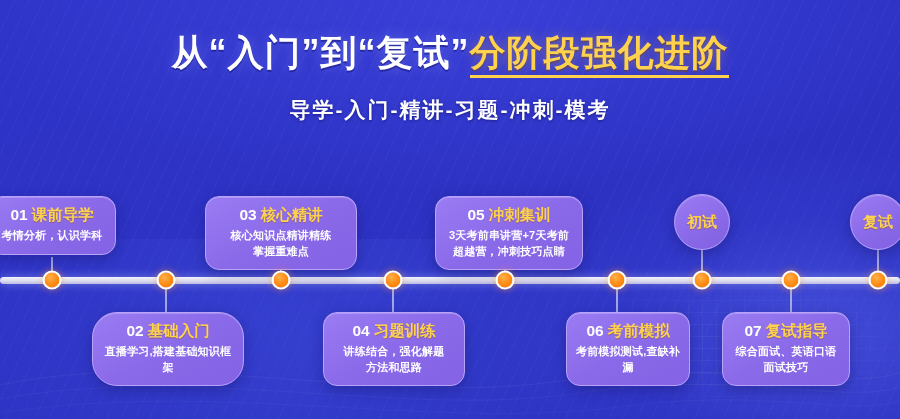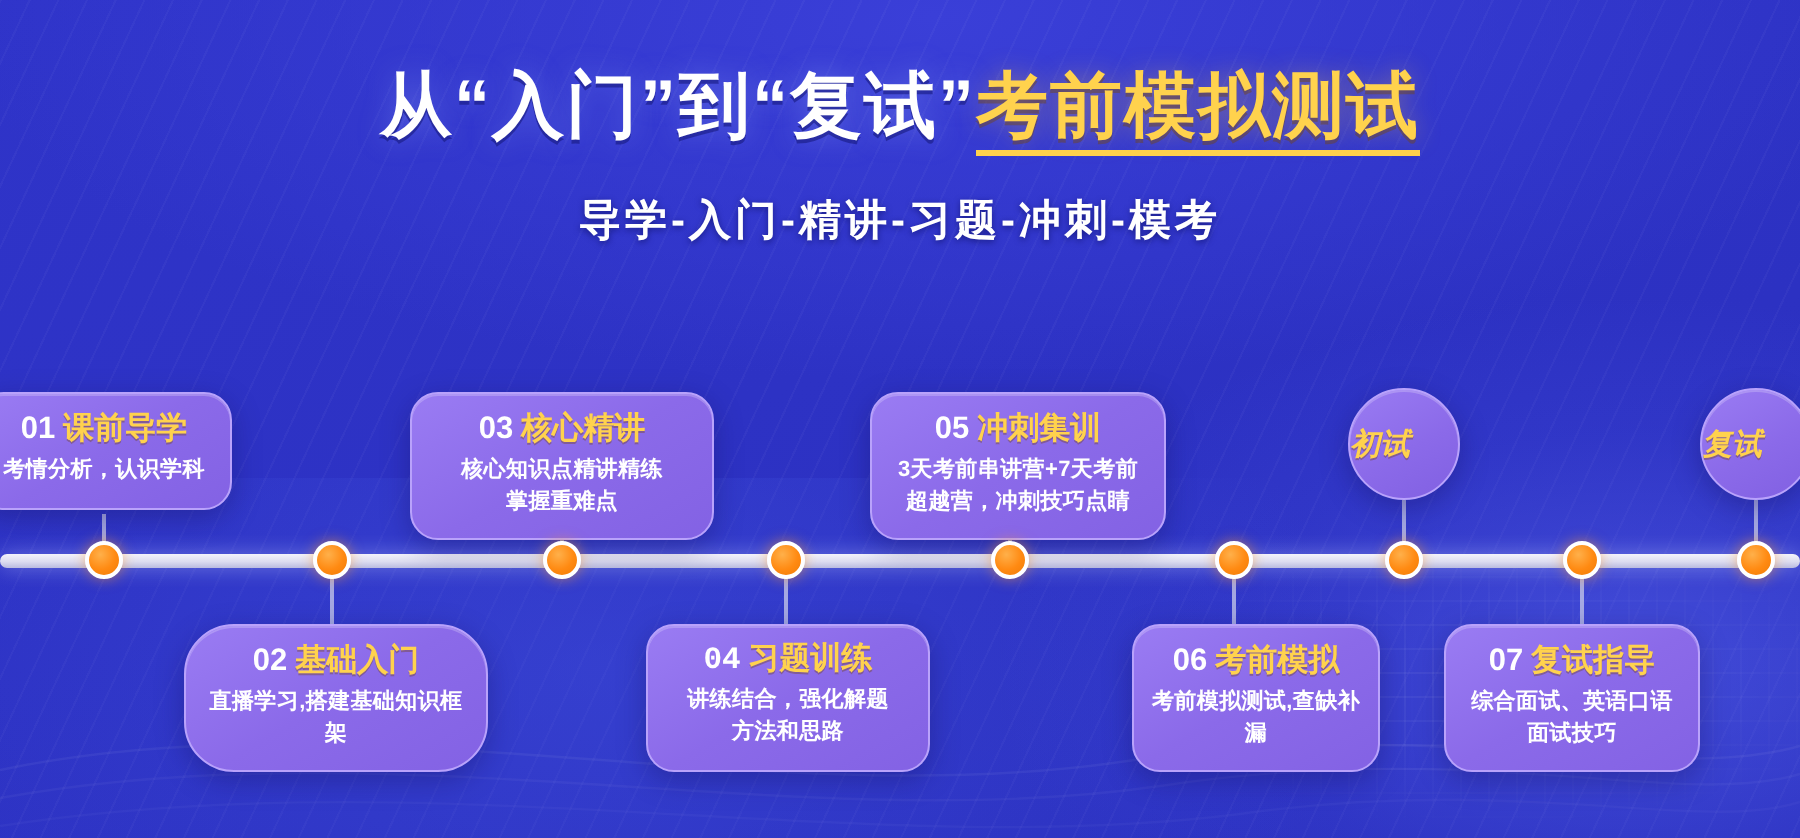--- a/index.html
+++ b/index.html
@@ -119,21 +119,21 @@
     font-weight:bold; white-space:pre-line; letter-spacing:.2px;
   }
 
   
   .badge {
     position:absolute; z-index:4;
     width:56px; height:56px; border-radius:50%;
     background:linear-gradient(150deg,#9a7cf3 0%, #8b6ae9 55%, #8160e2 100%);
     border:1.5px solid #b9a2fb;
     box-shadow:0 4px 14px rgba(20,15,90,.35), inset 0 1px 0 rgba(255,255,255,.22);
-    display:flex; align-items:center; justify-content:flex-start;font-style:italic;
+    display:flex; align-items:center; justify-content:center;
   }
   .badge span {
     font-size:15px; font-weight:bold; color:#ffd24d;
     text-shadow:0 1px 0 rgba(110,60,0,.35);
   }
 </style>
 </head>
 <body>
 
 <div id="stage">
@@ -144,21 +144,21 @@
 
   <svg class="wave" viewBox="0 0 900 130" preserveAspectRatio="none">
     <path d="M0,96 C180,58 380,118 560,92 C720,68 830,104 900,84" fill="none" stroke="rgba(255,255,255,0.10)" stroke-width="1.2"></path>
     <path d="M0,110 C200,74 400,130 580,104 C740,80 840,116 900,98" fill="none" stroke="rgba(255,255,255,0.08)" stroke-width="1.2"></path>
     <path d="M0,124 C220,90 430,142 620,118 C760,98 850,128 900,112" fill="none" stroke="rgba(255,255,255,0.06)" stroke-width="1.2"></path>
   </svg>
   <div class="mesh"></div>
 
   <div class="head-wrap">
     <div class="title">
-      <span class="w">从“入门”到“复试”</span><span class="y">考前模拟测试</span>
+      <span class="w">从“入门”到“复试”</span><span class="y">分阶段强化进阶</span>
     </div>
     <div class="subtitle">导学-入门-精讲-习题-冲刺-模考</div>
   </div>
 
   <div class="rail"></div>
 
   <div class="stem" style="left:52px;  top:257px; height:24px;"></div>
   <div class="stem" style="left:166px; top:280px; height:32px;"></div>
   <div class="stem" style="left:281px; top:257px; height:24px;"></div>
   <div class="stem" style="left:393px; top:280px; height:32px;"></div>
@@ -201,21 +201,21 @@
 超越营，冲刺技巧点睛</div>
   </div>
 
   <div class="card" style="left:92px; top:312px; width:152px;border-radius:25px;">
     <div class="ttl">
       <span class="num">02</span><span class="name">基础入门</span>
     </div>
     <div class="desc">直播学习,搭建基础知识框架</div>
   </div>
 
-  <div class="card" style="left:323px; top:312px; width:142px;font-family:Liberation Mono, monospace;">
+  <div class="card" style="left:323px; top:312px; width:142px;">
     <div class="ttl">
       <span class="num">04</span><span class="name">习题训练</span>
     </div>
     <div class="desc">讲练结合，强化解题
 方法和思路</div>
   </div>
 
   <div class="card" style="left:566px; top:312px; width:124px;">
     <div class="ttl">
       <span class="num">06</span><span class="name">考前模拟</span>

